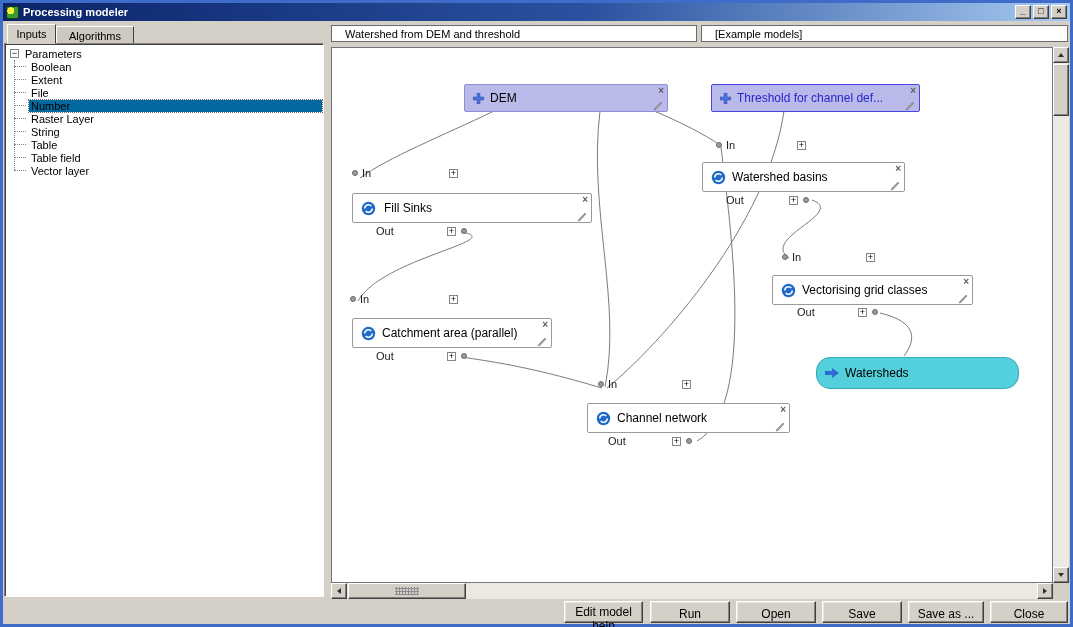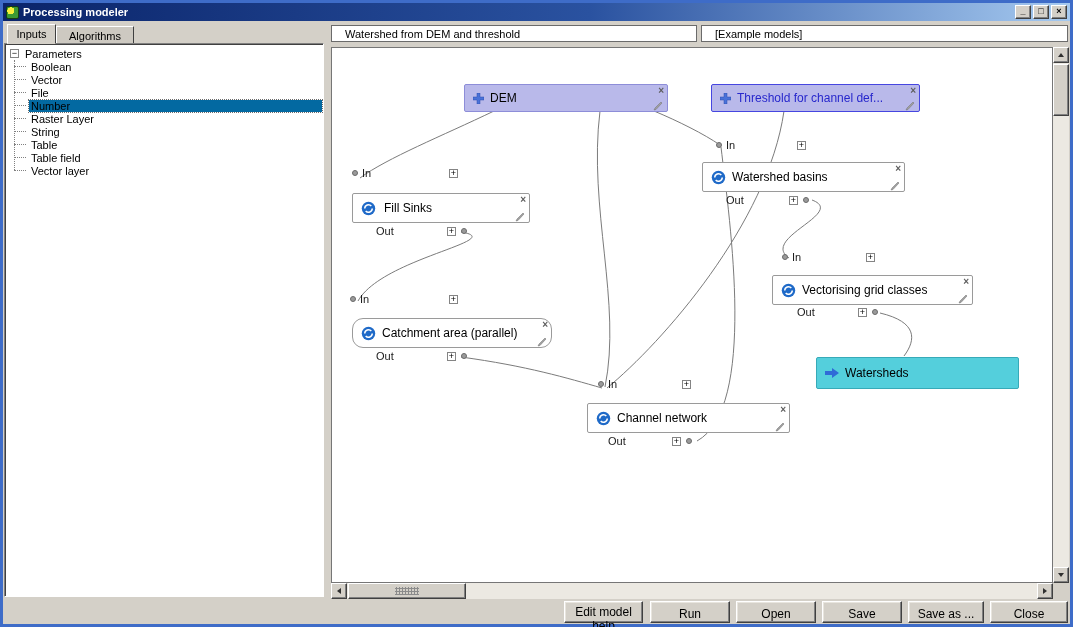--- a/index.html
+++ b/index.html
@@ -159,21 +159,21 @@
   <div class="tree-panel">
     <div class="tree-root">
       <span class="expander">−</span>
       <span class="ti-label">Parameters</span>
     </div>
     <div class="tree-children">
       <div class="tree-item">
           <span class="ti-label">Boolean</span>
         </div>
       <div class="tree-item">
-          <span class="ti-label">Vector</span>
+          <span class="ti-label">Extent</span>
         </div>
       <div class="tree-item">
           <span class="ti-label">File</span>
         </div>
       <div class="tree-item selected">
           <span class="ti-label">Number</span>
         </div>
       <div class="tree-item">
           <span class="ti-label">Raster Layer</span>
         </div>
@@ -281,21 +281,21 @@
       <svg width="11" height="11">
           <path d="M4 0h3v4h4v3H7v4H4V7H0V4h4z" fill="#4a72d8" stroke="#2c4fae" stroke-width="0.5"></path>
         </svg>
       <span class="nlabel">Threshold for channel def...</span>
       <span class="del-ic">×</span>
       <span class="edit-ic"><svg width="10" height="10">
             <path d="M1 9l2-.5L9 2 8 1 2 7z" fill="#a0a0a0" stroke="#707070" stroke-width="0.5"></path>
           </svg></span>
     </div>
 
-    <div class="node node-alg" style="left:20px;top:145px;width:178px;gap:8px;">
+    <div class="node node-alg" style="left:20px;top:145px;width:240px;gap:8px;">
       <svg width="15" height="15" viewBox="0 0 16 16">
           <circle cx="8" cy="8" r="7.2" fill="#1f6ac8"></circle>
           <path d="M4 8a4 4 0 0 1 7-2.6" stroke="#fff" stroke-width="1.6" fill="none"></path>
           <path d="M12 8a4 4 0 0 1-7 2.6" stroke="#fff" stroke-width="1.6" fill="none"></path>
         </svg>
       <span class="nlabel">Fill Sinks</span>
       <span class="del-ic">×</span>
       <span class="edit-ic"><svg width="10" height="10">
             <path d="M1 9l2-.5L9 2 8 1 2 7z" fill="#a0a0a0" stroke="#707070" stroke-width="0.5"></path>
           </svg></span>
@@ -307,21 +307,21 @@
           <path d="M4 8a4 4 0 0 1 7-2.6" stroke="#fff" stroke-width="1.6" fill="none"></path>
           <path d="M12 8a4 4 0 0 1-7 2.6" stroke="#fff" stroke-width="1.6" fill="none"></path>
         </svg>
       <span class="nlabel">Watershed basins</span>
       <span class="del-ic">×</span>
       <span class="edit-ic"><svg width="10" height="10">
             <path d="M1 9l2-.5L9 2 8 1 2 7z" fill="#a0a0a0" stroke="#707070" stroke-width="0.5"></path>
           </svg></span>
     </div>
 
-    <div class="node node-alg" style="left:20px;top:270px;width:200px;border-radius:11px;">
+    <div class="node node-alg" style="left:20px;top:270px;width:200px;">
       <svg width="15" height="15" viewBox="0 0 16 16">
           <circle cx="8" cy="8" r="7.2" fill="#1f6ac8"></circle>
           <path d="M4 8a4 4 0 0 1 7-2.6" stroke="#fff" stroke-width="1.6" fill="none"></path>
           <path d="M12 8a4 4 0 0 1-7 2.6" stroke="#fff" stroke-width="1.6" fill="none"></path>
         </svg>
       <span class="nlabel">Catchment area (parallel)</span>
       <span class="del-ic">×</span>
       <span class="edit-ic"><svg width="10" height="10">
             <path d="M1 9l2-.5L9 2 8 1 2 7z" fill="#a0a0a0" stroke="#707070" stroke-width="0.5"></path>
           </svg></span>
@@ -346,21 +346,21 @@
           <path d="M4 8a4 4 0 0 1 7-2.6" stroke="#fff" stroke-width="1.6" fill="none"></path>
           <path d="M12 8a4 4 0 0 1-7 2.6" stroke="#fff" stroke-width="1.6" fill="none"></path>
         </svg>
       <span class="nlabel">Channel network</span>
       <span class="del-ic">×</span>
       <span class="edit-ic"><svg width="10" height="10">
             <path d="M1 9l2-.5L9 2 8 1 2 7z" fill="#a0a0a0" stroke="#707070" stroke-width="0.5"></path>
           </svg></span>
     </div>
 
-    <div class="node node-output" style="left:484px;top:309px;width:203px;">
+    <div class="node node-output" style="left:484px;top:309px;width:203px;border-radius:14px;">
       <svg width="14" height="10">
           <path d="M0 3h7V0l7 5-7 5V7H0z" fill="#2f6bd7"></path>
         </svg>
       <span class="nlabel">Watersheds</span>
     </div>
 
   </div>
 
   <div class="vscroll">
     <div class="sbtn" style="left:0;top:0;">

